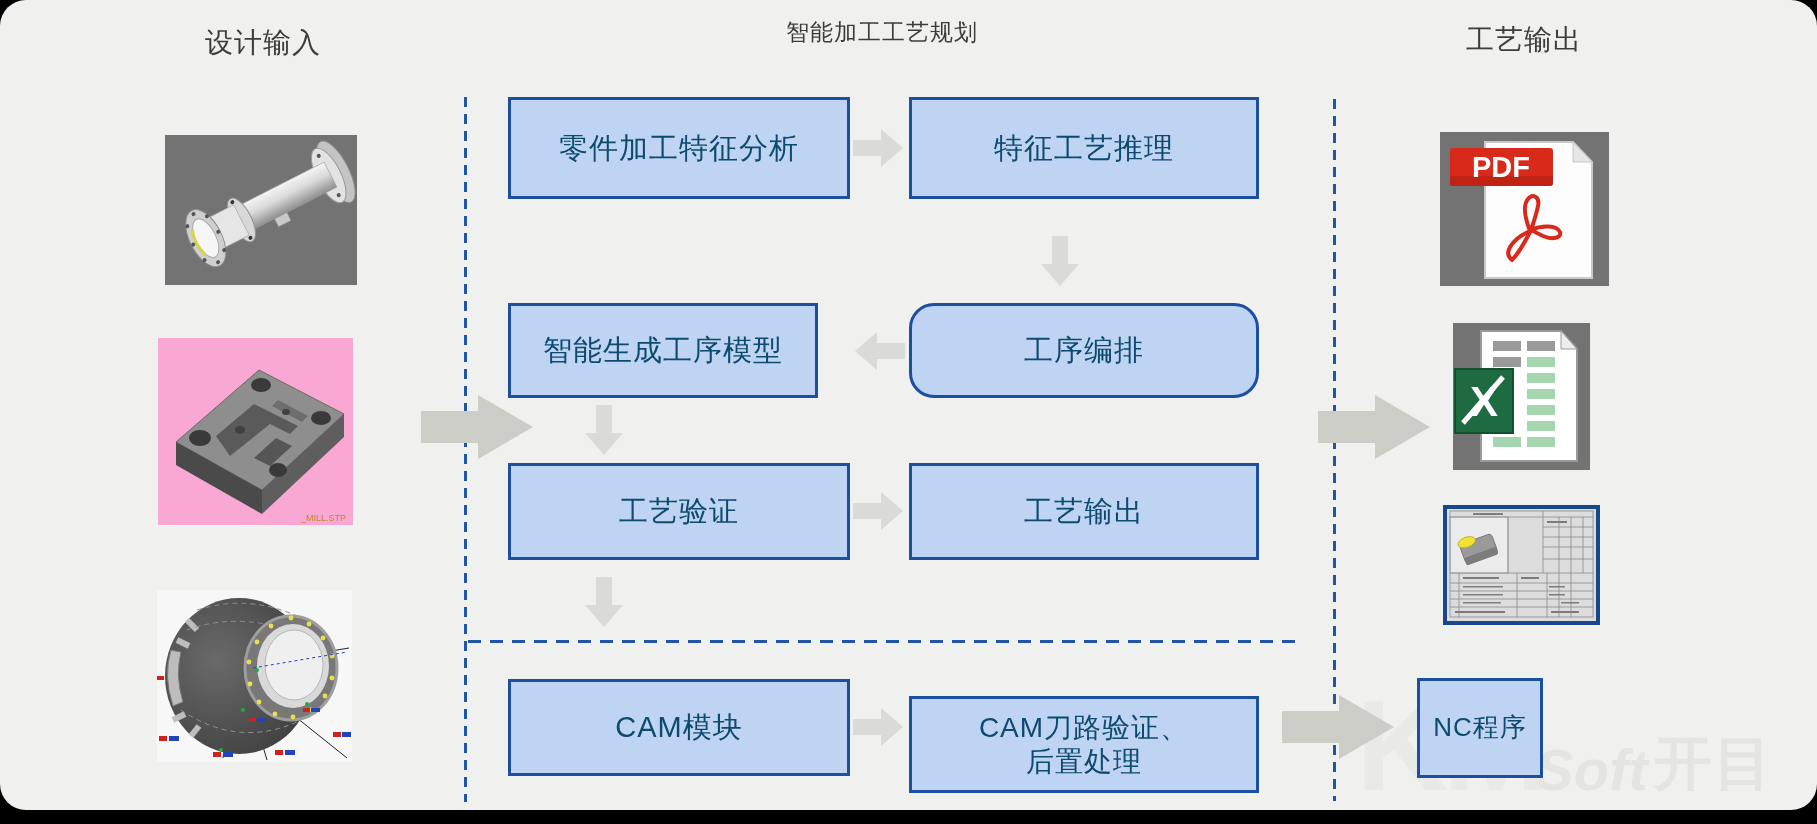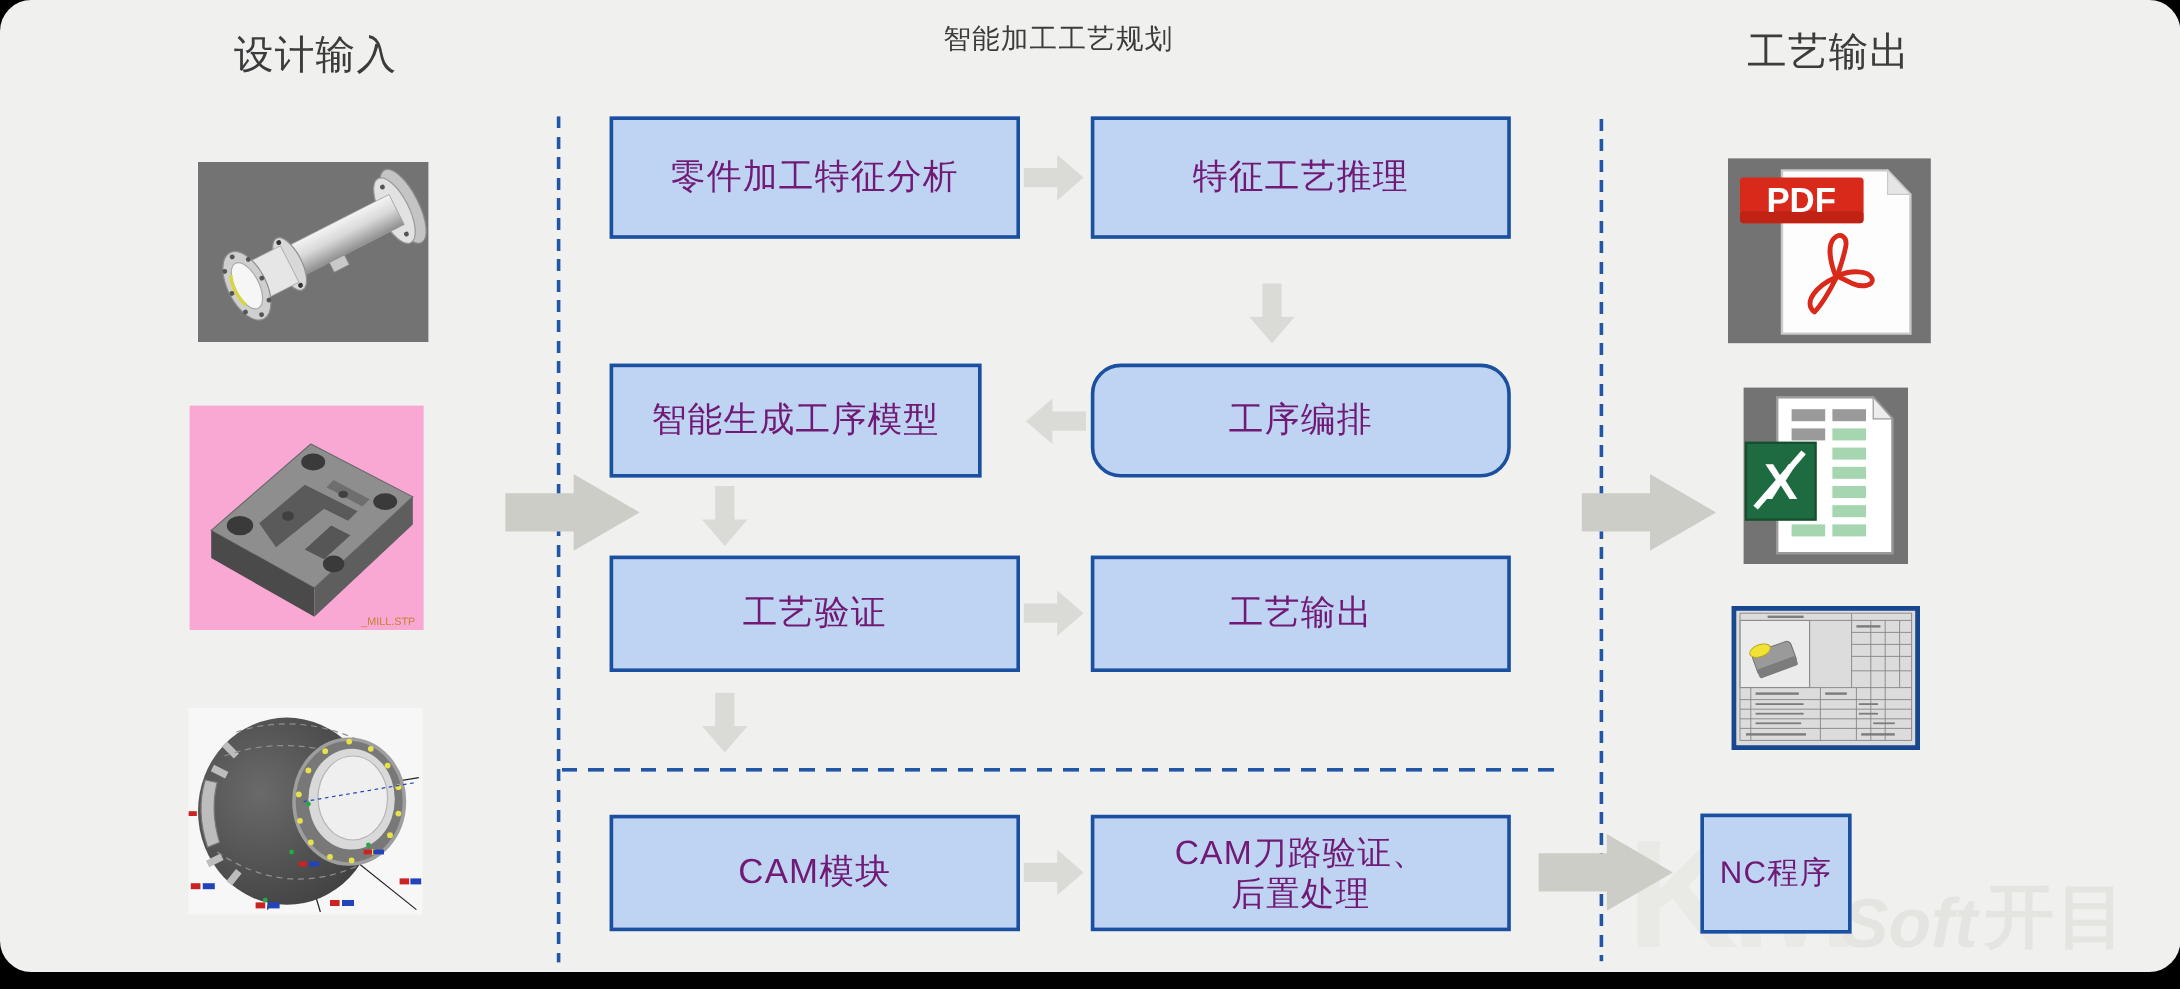--- a/index.html
+++ b/index.html
@@ -1,23 +1,23 @@
 <!DOCTYPE html>
 <html><head>
 <meta charset="utf-8">
 <style>
   html,body{margin:0;padding:0;background:#000;}
   .stage{position:relative;width:1817px;height:824px;background:#000;overflow:hidden;
          font-family:"Liberation Sans","DejaVu Sans",sans-serif;}
   .slide{position:absolute;left:0;top:0;width:1817px;height:810px;background:#F0F0EE;border-radius:26px;}
-  .col-title{position:absolute;text-align:center;color:#3C3C3C;font-size:33px;letter-spacing:1px;z-index:2;}
+  .col-title{position:absolute;text-align:center;color:#3C3C3C;font-size:28px;letter-spacing:1px;z-index:2;}
   .tile{position:absolute;background:#737373;z-index:2;}
   .fbox{position:absolute;background:#BFD4F2;border:3px solid #1B4FA0;box-sizing:border-box;
         display:flex;align-items:center;justify-content:center;flex-direction:column;
-        color:#701a75;font-size:29px;letter-spacing:1px;z-index:3;text-align:center;line-height:1.2;}
+        color:#0c4a6e;font-size:29px;letter-spacing:1px;z-index:3;text-align:center;line-height:1.2;}
   .arr{position:absolute;z-index:3;}
   .vdash{position:absolute;width:3px;z-index:2;
          background:repeating-linear-gradient(180deg,#2156A6 0 10px,transparent 10px 17px);}
   .hdash{position:absolute;height:3px;z-index:2;
          background:repeating-linear-gradient(90deg,#2156A6 0 13px,transparent 13px 22px);}
   .card{position:absolute;border:4px solid #17478F;box-sizing:border-box;background:#CFCFCF;z-index:2;}
   .watermark{position:absolute;left:1356px;top:648px;width:460px;height:155px;z-index:1;
              display:flex;align-items:flex-end;color:#E6E6E2;white-space:nowrap;}
   .wm-km{font-size:128px;font-weight:bold;line-height:0.9;letter-spacing:-6px;color:#E9E9E5;}
   .wm-soft{font-size:58px;font-style:italic;font-weight:bold;margin-left:-8px;color:#E4E4E0;}
@@ -175,21 +175,21 @@
   </div>
   <div class="fbox" style="left:508px;top:463px;width:342px;height:97px;">
     <span>工艺验证</span>
   </div>
   <div class="fbox" style="left:909px;top:463px;width:350px;height:97px;">
     <span>工艺输出</span>
   </div>
   <div class="fbox" style="left:508px;top:679px;width:342px;height:97px;">
     <span>CAM模块</span>
   </div>
-  <div class="fbox" style="left:909px;top:679px;width:350px;height:97px;font-size:28px;">
+  <div class="fbox" style="left:909px;top:696px;width:350px;height:97px;font-size:28px;">
     <span>CAM刀路验证、</span>
     <span>后置处理</span>
   </div>
 
   <svg class="arr" style="left:853px;top:125px;" width="50" height="46">
     <polygon points="0,15 28,15 28,4 50,23 28,42 28,31 0,31" fill="#DADAD6"></polygon>
   </svg>
   <svg class="arr" style="left:855px;top:328px;" width="50" height="46">
     <polygon points="50,15 22,15 22,4 0,23 22,42 22,31 50,31" fill="#DADAD6"></polygon>
   </svg>

